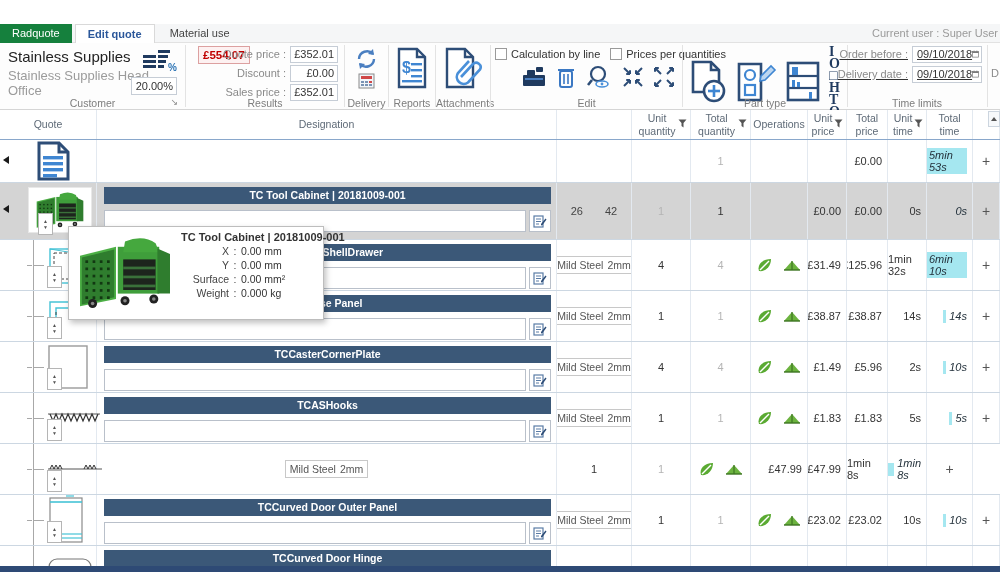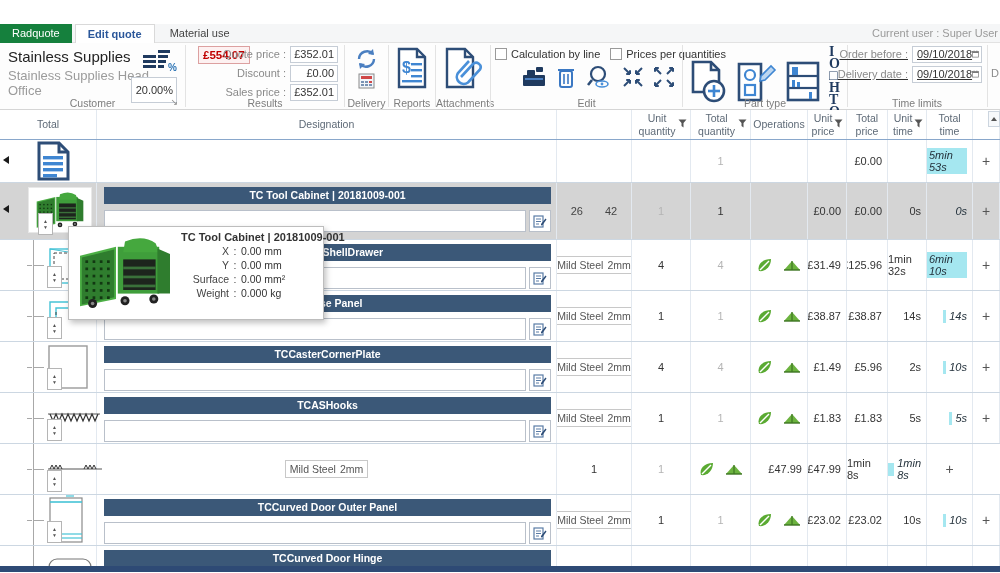--- a/index.html
+++ b/index.html
@@ -25,21 +25,21 @@
   .curuser { position:absolute; right:2px; top:3px; color:#9a9a9a; font-size:11px; white-space:nowrap; }
   
   .ribbon { position:absolute; left:0; top:43px; width:100%; height:67px; background:#fdfdfd; border-bottom:1px solid #d5d5d5; }
   .grp { position:absolute; top:0; height:67px; }
   .grplabel { position:absolute; bottom:1px; left:0; width:100%; text-align:center; color:#7d7d7d; font-size:10.5px; }
   .vdiv { position:absolute; top:2px; width:1px; height:62px; background:#e3e3e3; }
   .g-customer { left:0; width:185px; }
   .custname { position:absolute; left:8px; top:5px; font-size:15px; color:#222; }
   .custoffice { position:absolute; left:8px; top:25px; font-size:13px; color:#9b9b9b; }
   .disc-icon { position:absolute; right:8px; top:4px; }
-  .discbox { position:absolute; right:8px; top:34px; width:46px; height:18px; border:1px solid #c6cdd6; font-size:11px; text-align:right; padding:12px 3px; color:#333; background:#fff; }
+  .discbox { position:absolute; right:8px; top:34px; width:46px; height:18px; border:1px solid #c6cdd6; font-size:11px; text-align:right; padding:4px 3px; color:#333; background:#fff; }
   .launcher { position:absolute; right:7px; bottom:3px; font-size:9px; color:#8a8a8a; }
   .g-results { left:186px; width:158px; }
   .grand { position:absolute; left:12px; top:3px; border:1px solid #dca0a0; background:#fdf1f1; color:#c00000; font-weight:bold; font-size:11.5px; padding:2px 4px; }
   .resrows { position:absolute; right:6px; top:2px; }
   .resrow { display:flex; align-items:center; justify-content:flex-end; height:18px; margin-bottom:1px; }
   .reslabel { color:#8a8a8a; margin-right:4px; white-space:nowrap; }
   .resval { width:48px; height:17px; border:1px solid #c6cdd6; text-align:right; font-size:11px; padding:0 3px; color:#333; background:#fff; }
   .bigbtn { text-align:center; }
   .g-calc { left:345px; width:43px; }
   .g-reports { left:389px; width:46px; }
@@ -345,21 +345,21 @@
       <div class="grplabel">Time limits</div>
     </div>
     <div class="vdiv" style="left:987px"></div>
     <div class="grp g-partial">
       <span class="partialtxt">D</span>
     </div>
   </div>
 
   <div class="tablewrap">
     <div class="tgrid thead">
-      <div class="th nopad">Total</div>
+      <div class="th nopad">Quote</div>
       <div class="th nopad">Designation</div>
       <div class="th nopad"></div>
       <div class="th">
           <span>Unit quantity</span>
         <svg class="funnel" width="9" height="9" viewBox="0 0 9 9">
             <path d="M0.5 0.5 h8 l-3 3.5 v4.5 l-2-1.5 v-3 z" fill="#555"></path>
           </svg>
         </div>
       <div class="th">
           <span>Total quantity</span>

